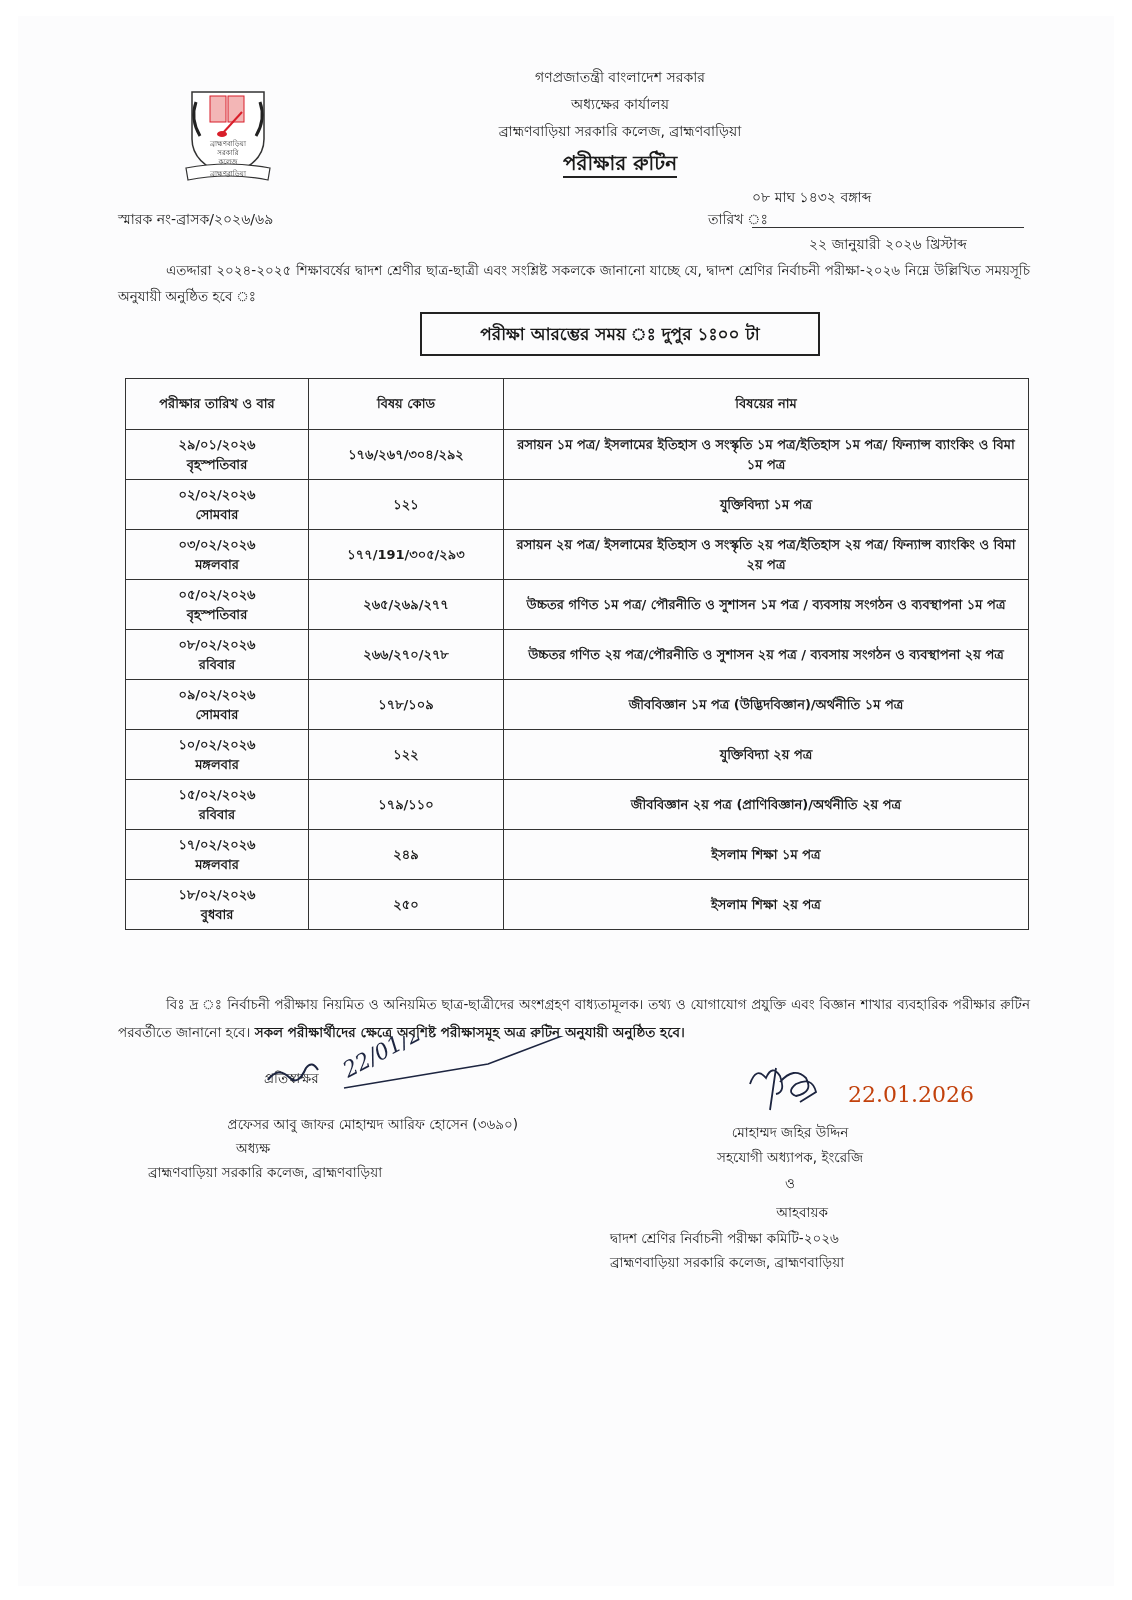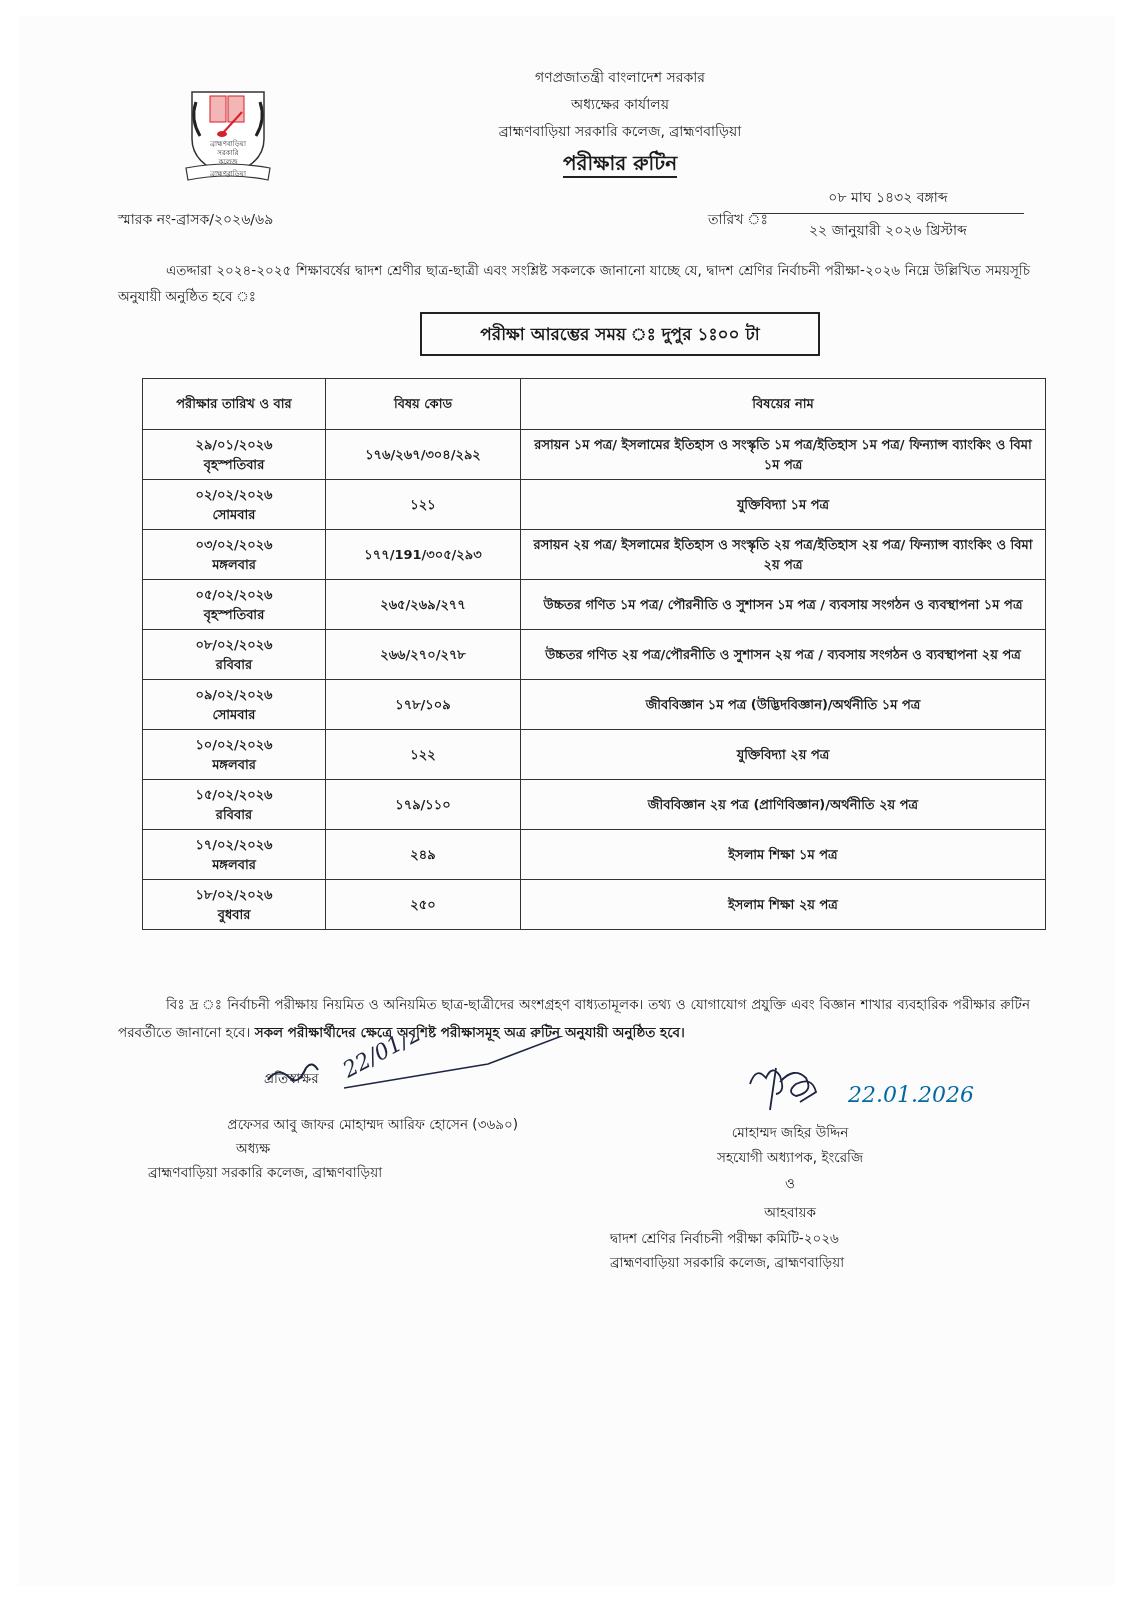--- a/index.html
+++ b/index.html
@@ -14,45 +14,45 @@
   }
   .abs { position: absolute; }
   .center { text-align: center; }
   .logo { left: 182px; top: 84px; width: 92px; height: 100px; }
   .hdr-line { left: 380px; width: 480px; text-align: center; font-size: 14px; }
   .title { left: 380px; width: 480px; text-align: center; top: 148px; font-size: 20px; font-weight: bold; }
   .title span { border-bottom: 2px solid #222; padding-bottom: 1px; }
   .memo { left: 118px; top: 208px; font-size: 14px; }
   .date-label { left: 708px; top: 208px; font-size: 14px; }
   .date-frac { left: 752px; top: 186px; width: 272px; }
-  .date-frac .top { text-align: center; font-size: 14px; padding-bottom: 3px; border-bottom: 1px solid #333; }
+  .date-frac .top { font-size: 14px; padding-bottom: 17px; border-bottom: 1px solid #333; }
   .date-frac .bot { text-align: center; font-size: 14px; padding-top: 5px; }
   .intro { left: 118px; top: 257px; width: 912px; font-size: 13.5px; line-height: 26px; text-indent: 48px; text-align: justify; }
   .timebox {
     left: 420px; top: 312px; width: 400px; height: 44px; border: 2px solid #222;
     box-sizing: border-box; text-align: center; line-height: 40px; font-size: 17px; font-weight: bold;
   }
   table.routine {
     position: absolute; left: 125px; top: 378px; width: 904px;
-    border-collapse: collapse; font-size: 13px; margin-left: 17px;
+    border-collapse: collapse; font-size: 13px;
   }
   table.routine td, table.routine th {
     border: 1px solid #333; text-align: center; vertical-align: middle;
     padding: 2px 6px; line-height: 20px; font-weight: bold;
   }
   table.routine th { font-weight: bold; height: 46px; }
   table.routine td { height: 45px; }
   .col-date { width: 170px; }
   .col-code { width: 182px; }
   .note { left: 118px; top: 990px; width: 912px; font-size: 13.5px; line-height: 28px; text-indent: 48px; text-align: justify; }
   .note b { font-weight: bold; }
   .sig-left { left: 118px; top: 1066px; width: 400px; }
   .sig-right { left: 640px; top: 1060px; width: 400px; }
   .sig-text { font-size: 13.5px; line-height: 24px; }
-  .handwriting { font-family: "DejaVu Serif", serif; font-style: italic; color: #0369a1; }
+  .handwriting { font-family: "DejaVu Serif", serif; color: #c2410c; }
 </style>
 </head>
 <body>
 
 <div class="page"></div>
 
 <div class="abs logo">
   <svg width="92" height="100" viewBox="0 0 92 100">
     <path d="M10 8 L82 8 L82 55 Q82 80 46 92 Q10 80 10 55 Z" fill="#fff" stroke="#333" stroke-width="1.5"></path>
     <path d="M14 18 Q8 35 18 52" fill="none" stroke="#222" stroke-width="3"></path>
@@ -195,16 +195,16 @@
 </div>
 
 <div class="abs sig-right">
   <svg width="130" height="50" style="position:absolute;left:100px;top:2px;">
     <path d="M10 22 q6 -18 16 -6 q6 -14 14 -2 q6 16 -4 18 M36 6 L30 48 M40 20 q14 -16 26 -4 q8 14 -10 18 q-10 -4 0 -12 q16 -8 20 8 L60 40" fill="none" stroke="#1d2540" stroke-width="1.8"></path>
   </svg>
   <div class="handwriting" style="position:absolute;left:208px;top:22px;font-size:22px;">22.01.2026</div>
   <div class="sig-text center" style="position:absolute;left:0;top:60px;width:300px;text-align:center;">মোহাম্মদ জহির উদ্দিন</div>
   <div class="sig-text center" style="position:absolute;left:0;top:85px;width:300px;">সহযোগী অধ্যাপক, ইংরেজি</div>
   <div class="sig-text center" style="position:absolute;left:0;top:111px;width:300px;">ও</div>
-  <div class="sig-text center" style="position:absolute;left:0;top:140px;width:300px;">আহবায়ক</div>
+  <div class="sig-text center" style="position:absolute;left:12px;top:140px;width:300px;">আহবায়ক</div>
   <div class="sig-text" style="position:absolute;left:-30px;top:166px;white-space:nowrap;">দ্বাদশ শ্রেণির নির্বাচনী পরীক্ষা কমিটি-২০২৬</div>
   <div class="sig-text" style="position:absolute;left:-30px;top:190px;white-space:nowrap;">ব্রাহ্মণবাড়িয়া সরকারি কলেজ, ব্রাহ্মণবাড়িয়া</div>
 </div>
 
 </body></html>

